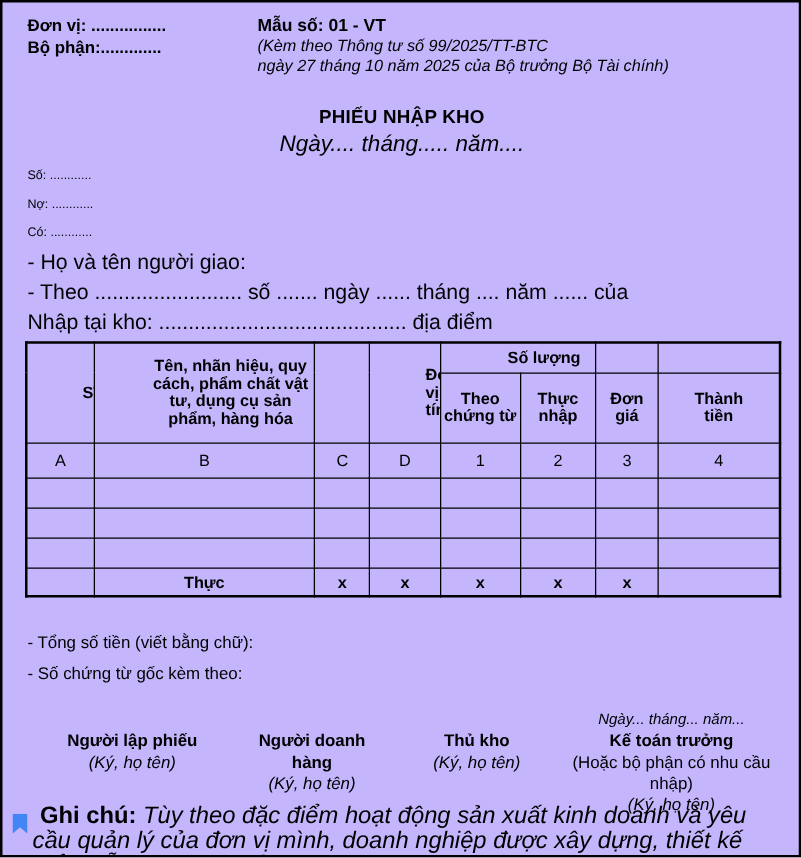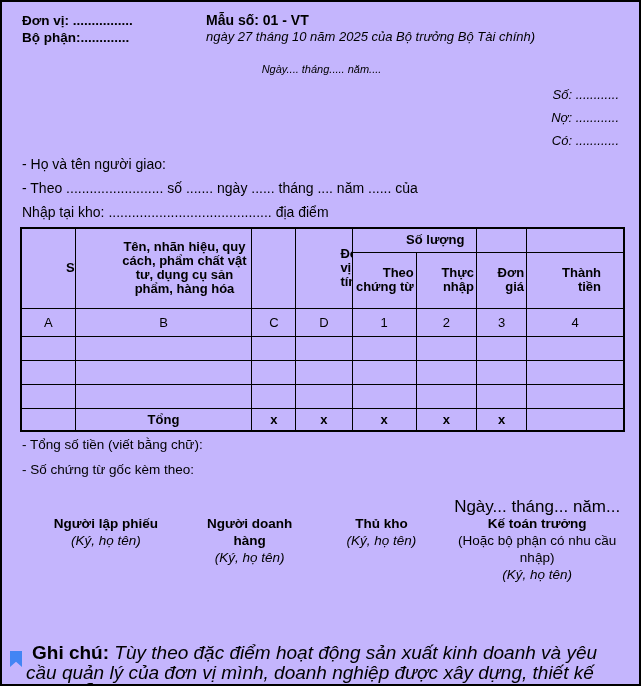--- a/index.html
+++ b/index.html
@@ -20,47 +20,47 @@
 
   
   .hdr { display:flex; }
   .hdr-left { width:175px; font-weight:bold; font-size:13.5px; line-height:17px; }
   .hdr-right { width:415px; margin-left:auto; text-align:left; }
   .form-no { font-weight:bold; font-size:14px; line-height:17px; }
   .circular { font-style:italic; font-size:13px; line-height:16px; }
 
   
   .title { text-align:center; font-weight:bold; font-size:15px; line-height:18px; margin-top:24px; letter-spacing:.2px; }
-  .date-line { text-align:center; font-style:italic; font-size:11px; line-height:17px; margin-top:15px; }
-
-  
-  .ledger { margin-top:5px; text-align:right; font-size:13px; line-height:23px; padding-right:2px;font-style:italic; }
-
-  
-  .info { font-size:14px; line-height:24px; }
+  .date-line { text-align:center; font-style:italic; font-size:18px; line-height:17px; margin-top:4px; }
+
+  
+  .ledger { margin-top:5px; font-size:10px; line-height:23px; padding-right:2px; }
+
+  
+  .info { font-size:17px; line-height:24px; }
 
   
   table { border-collapse:collapse; table-layout:fixed; width:605px; margin-left:-2px; margin-top:3px; border:2px solid #000; }
   th, td { border:1px solid #000; text-align:center; vertical-align:middle; font-size:13px; padding:1px 2px; overflow:hidden; }
   th { font-weight:bold; line-height:14px; }
   .hr1 th { height:24px;padding-left:44px; }
-  .hr2 th { height:56px;text-align:right; }
+  .hr2 th { height:56px; }
   .namew { max-width:170px; margin:0 auto; }
   .amtw { max-width:52px; margin:0 auto; }
   .letter-row td { height:28px; }
   .body-row td { height:24px; }
   .total-row td { height:23px; font-weight:bold; }
 
   
-  .totals { font-size:13.5px; line-height:25px; margin-top:0; }
+  .totals { font-size:13.5px; line-height:25px; margin-top:23px; }
 
   
   .sigs { display:flex; margin-top:16px; text-align:center; font-size:13.5px; }
   .sig-1 { width:28%; } .sig-2 { width:20%; } .sig-3 { width:24%; } .sig-4 { width:28%; }
-  .sig-date { font-size:17px; line-height:17px; height:17px; }
+  .sig-date { font-style:italic; font-size:12px; line-height:17px; height:17px; }
   .sig-title { font-weight:bold; line-height:17px; }
   .sig-note { line-height:17px; }
   .sig-sub { font-style:italic; line-height:17px; }
 
   
   .note {
     position:absolute; left:24px; top:641px; width:601px;
     font-size:19px; line-height:20px; font-style:italic;
   }
   .note .lbl { font-weight:bold; font-style:normal; }
@@ -76,24 +76,26 @@
 
 <div class="page">
 
   <div class="hdr">
     <div class="hdr-left">
       <div>Đơn vị: ................</div>
       <div>Bộ phận:.............</div>
     </div>
     <div class="hdr-right">
       <div class="form-no">Mẫu số: 01 - VT</div>
+      <div class="circular">(Kèm theo Thông tư số 99/2025/TT-BTC</div>
       <div class="circular">ngày 27 tháng 10 năm 2025 của Bộ trưởng Bộ Tài chính)</div>
     </div>
   </div>
 
+  <div class="title">PHIẾU NHẬP KHO</div>
   <div class="date-line">Ngày.... tháng..... năm....</div>
 
   <div class="ledger">
     <div>Số: ............</div>
     <div>Nợ: ............</div>
     <div>Có: ............</div>
   </div>
 
   <div class="info">
     <div>- Họ và tên người giao:</div>
@@ -169,21 +171,21 @@
           <td></td>
           <td></td>
           <td></td>
         <td></td>
           <td></td>
           <td></td>
           <td></td>
       </tr>
       <tr class="total-row">
         <td></td>
-        <td>Tổng</td>
+        <td>Thực</td>
         <td>x</td>
         <td>x</td>
         <td>x</td>
         <td>x</td>
         <td>x</td>
         <td></td>
       </tr>
     </tbody>
   </table>
 

